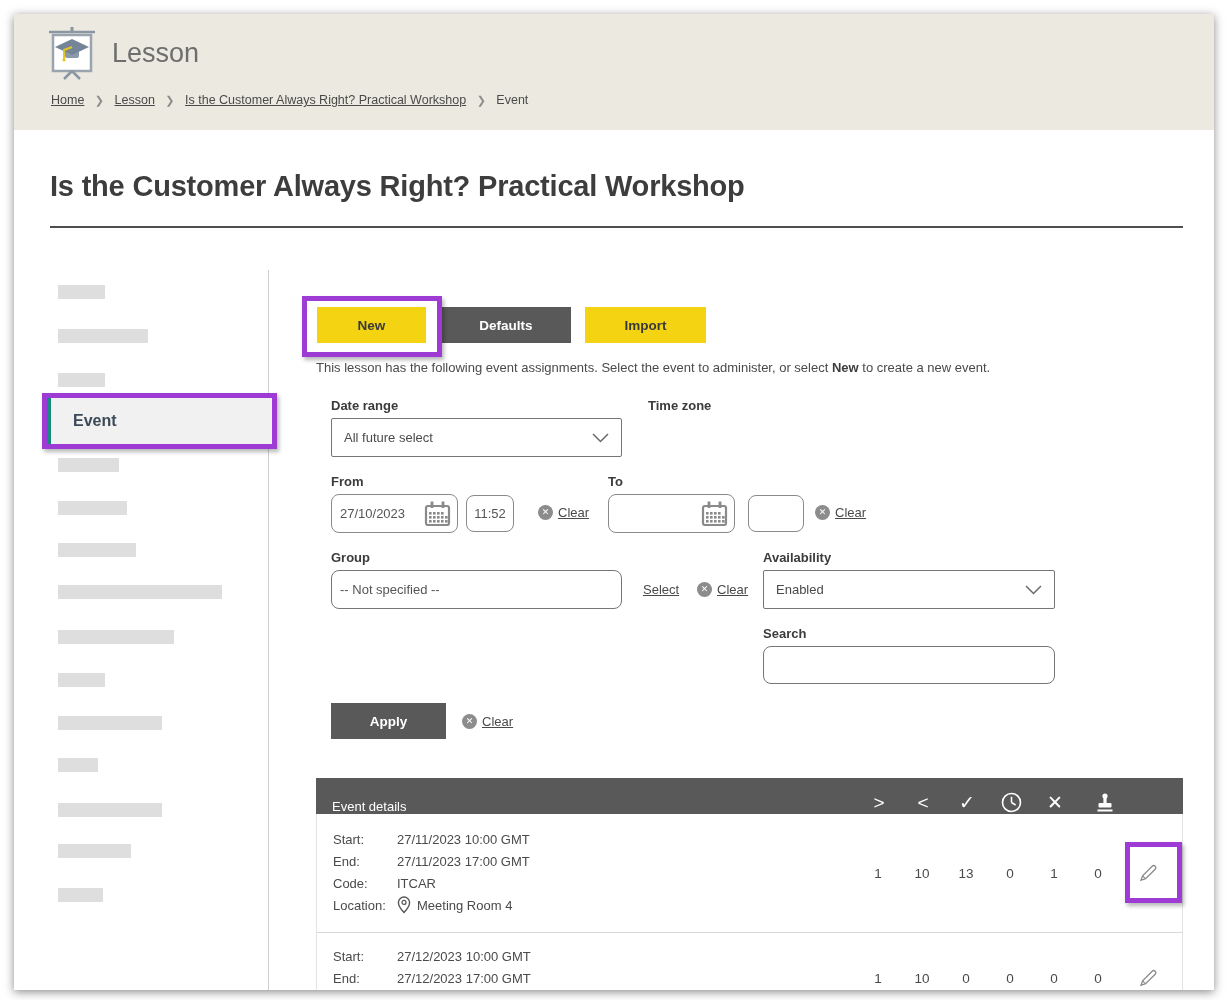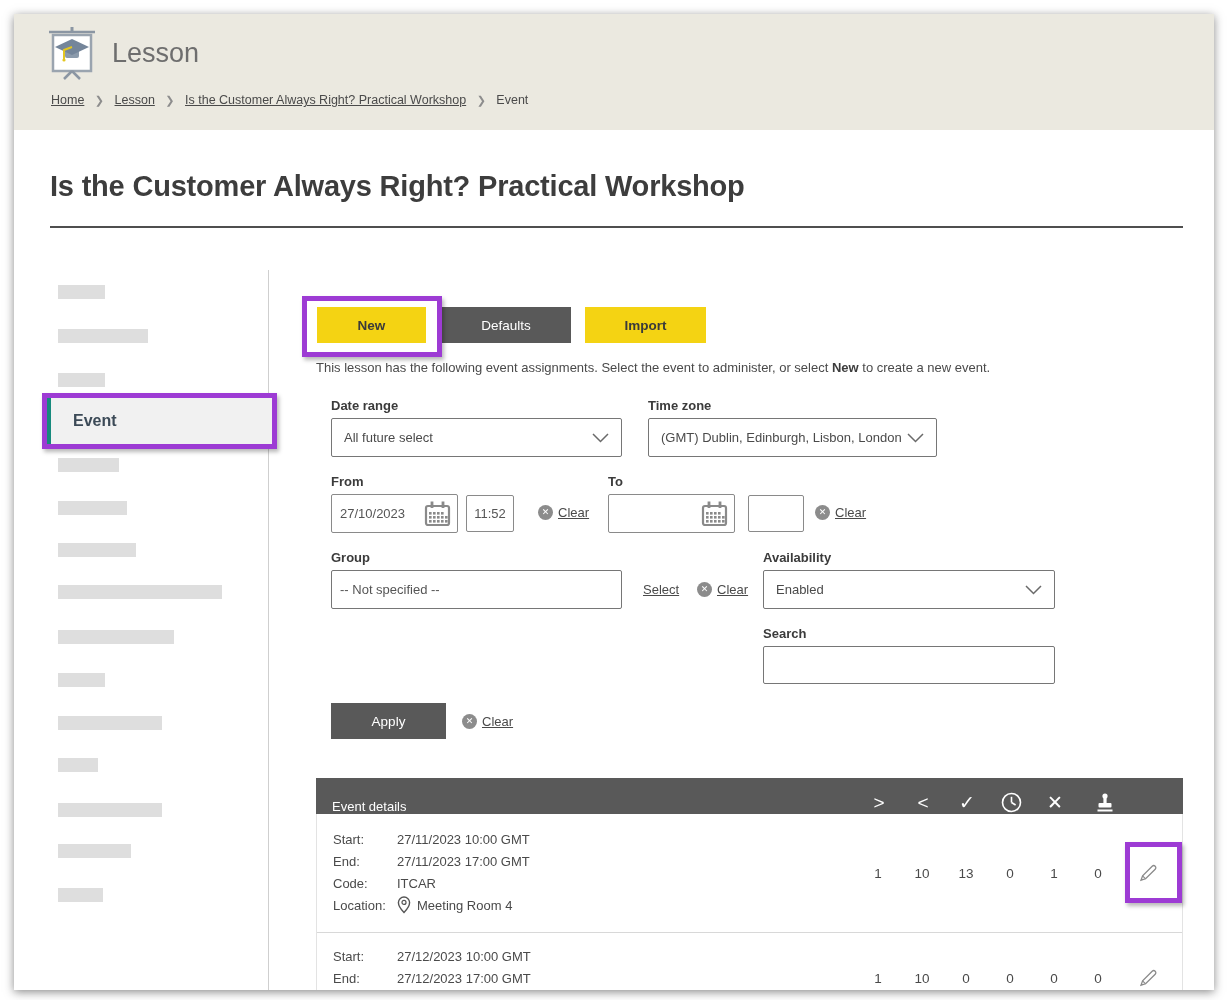--- a/index.html
+++ b/index.html
@@ -27,30 +27,30 @@
   .ph-bar{position:absolute;left:44px;height:14px;background:#dedede;cursor:pointer;}
   .side-active{
     position:absolute;left:33px;top:384px;width:225px;height:46px;background:#f1f1f1;
     border-left:4px solid #168a7d;display:flex;align-items:center;cursor:pointer;box-sizing:border-box;
   }
   .side-active span{font-size:16px;font-weight:bold;color:#3c4a57;padding-left:22px;}
   
   .btn{position:absolute;height:36px;border:none;font-family:inherit;font-size:13.5px;
     display:flex;align-items:center;justify-content:center;cursor:pointer;box-sizing:border-box;}
   .btn-yellow{background:#f4d313;color:#3a3a3a;font-weight:600;}
-  .btn-gray{background:#595959;color:#ffffff;font-weight:400;}
+  .btn-gray{background:#595959;color:#ffffff;font-weight:700;}
   .desc{position:absolute;left:302px;top:346px;width:870px;font-size:13px;color:#4a4a4a;}
   .desc b{font-weight:bold;color:#3d3d3d;}
   
   .flabel{position:absolute;font-size:13px;font-weight:bold;color:#3b3b3b;}
   .selbox{position:absolute;height:37px;background:#fff;border:1px solid #767676;border-radius:2px;
     display:flex;align-items:center;cursor:pointer;}
   .selbox .selval{flex:1;font-size:13px;color:#4a4a4a;padding-left:12px;white-space:nowrap;overflow:hidden;}
   .selbox .chev{padding:0 12px 0 4px;display:flex;align-items:center;}
-  .inputbox{position:absolute;height:37px;background:#fff;border:1px solid #8a8a8a;border-radius:2px;
+  .inputbox{position:absolute;height:37px;background:#fff;border:1px solid #8a8a8a;border-radius:8px;
     display:flex;align-items:center;}
   .inputbox input{flex:1;min-width:0;border:none;outline:none;background:transparent;
     font-family:inherit;font-size:13px;color:#555;padding:0 8px;}
   .inputbox .calbtn{padding:0 6px;display:flex;align-items:center;cursor:pointer;}
   .timebox input{text-align:center;padding:0 4px;}
   .link-row{position:absolute;display:flex;align-items:center;font-size:13px;white-space:nowrap;}
   .link-row a{color:#4a4a4a;text-decoration:underline;cursor:pointer;}
   .clr-ico{display:inline-flex;width:15px;height:15px;border-radius:50%;background:#8c8c8c;color:#fff;
     font-size:9px;line-height:15px;align-items:center;justify-content:center;margin-right:5px;font-weight:bold;}
   
@@ -140,28 +140,20 @@
   <div class="flabel" style="left:317px;top:384px;">Date range</div>
   <div class="selbox" style="left:317px;top:404px;width:289px;">
     <span class="selval">All future select</span>
     <span class="chev">
       <svg width="17" height="10" viewBox="0 0 17 10">
           <polyline points="1,1 8.5,8.5 16,1" fill="none" stroke="#6a6a6a" stroke-width="1.5"></polyline>
         </svg>
     </span>
   </div>
   <div class="flabel" style="left:634px;top:384px;">Time zone</div>
-  <div class="selbox" style="left:634px;top:404px;width:287px;">
-    <span class="selval">(GMT) Dublin, Edinburgh, Lisbon, London</span>
-    <span class="chev">
-      <svg width="17" height="10" viewBox="0 0 17 10">
-          <polyline points="1,1 8.5,8.5 16,1" fill="none" stroke="#6a6a6a" stroke-width="1.5"></polyline>
-        </svg>
-    </span>
-  </div>
 
   <div class="flabel" style="left:317px;top:460px;">From</div>
   <div class="inputbox" style="left:317px;top:480px;width:125px;">
     <input value="27/10/2023" style="">
     <span class="calbtn">
       <svg width="27" height="27" viewBox="0 0 27 27">
         <rect x="2" y="6" width="23" height="19" rx="2" fill="none" stroke="#8a8a8a" stroke-width="2.2"></rect>
         <line x1="8" y1="1.5" x2="8" y2="8" stroke="#8a8a8a" stroke-width="2.8"></line>
         <line x1="19" y1="1.5" x2="19" y2="8" stroke="#8a8a8a" stroke-width="2.8"></line>
         <g fill="#8a8a8a">

